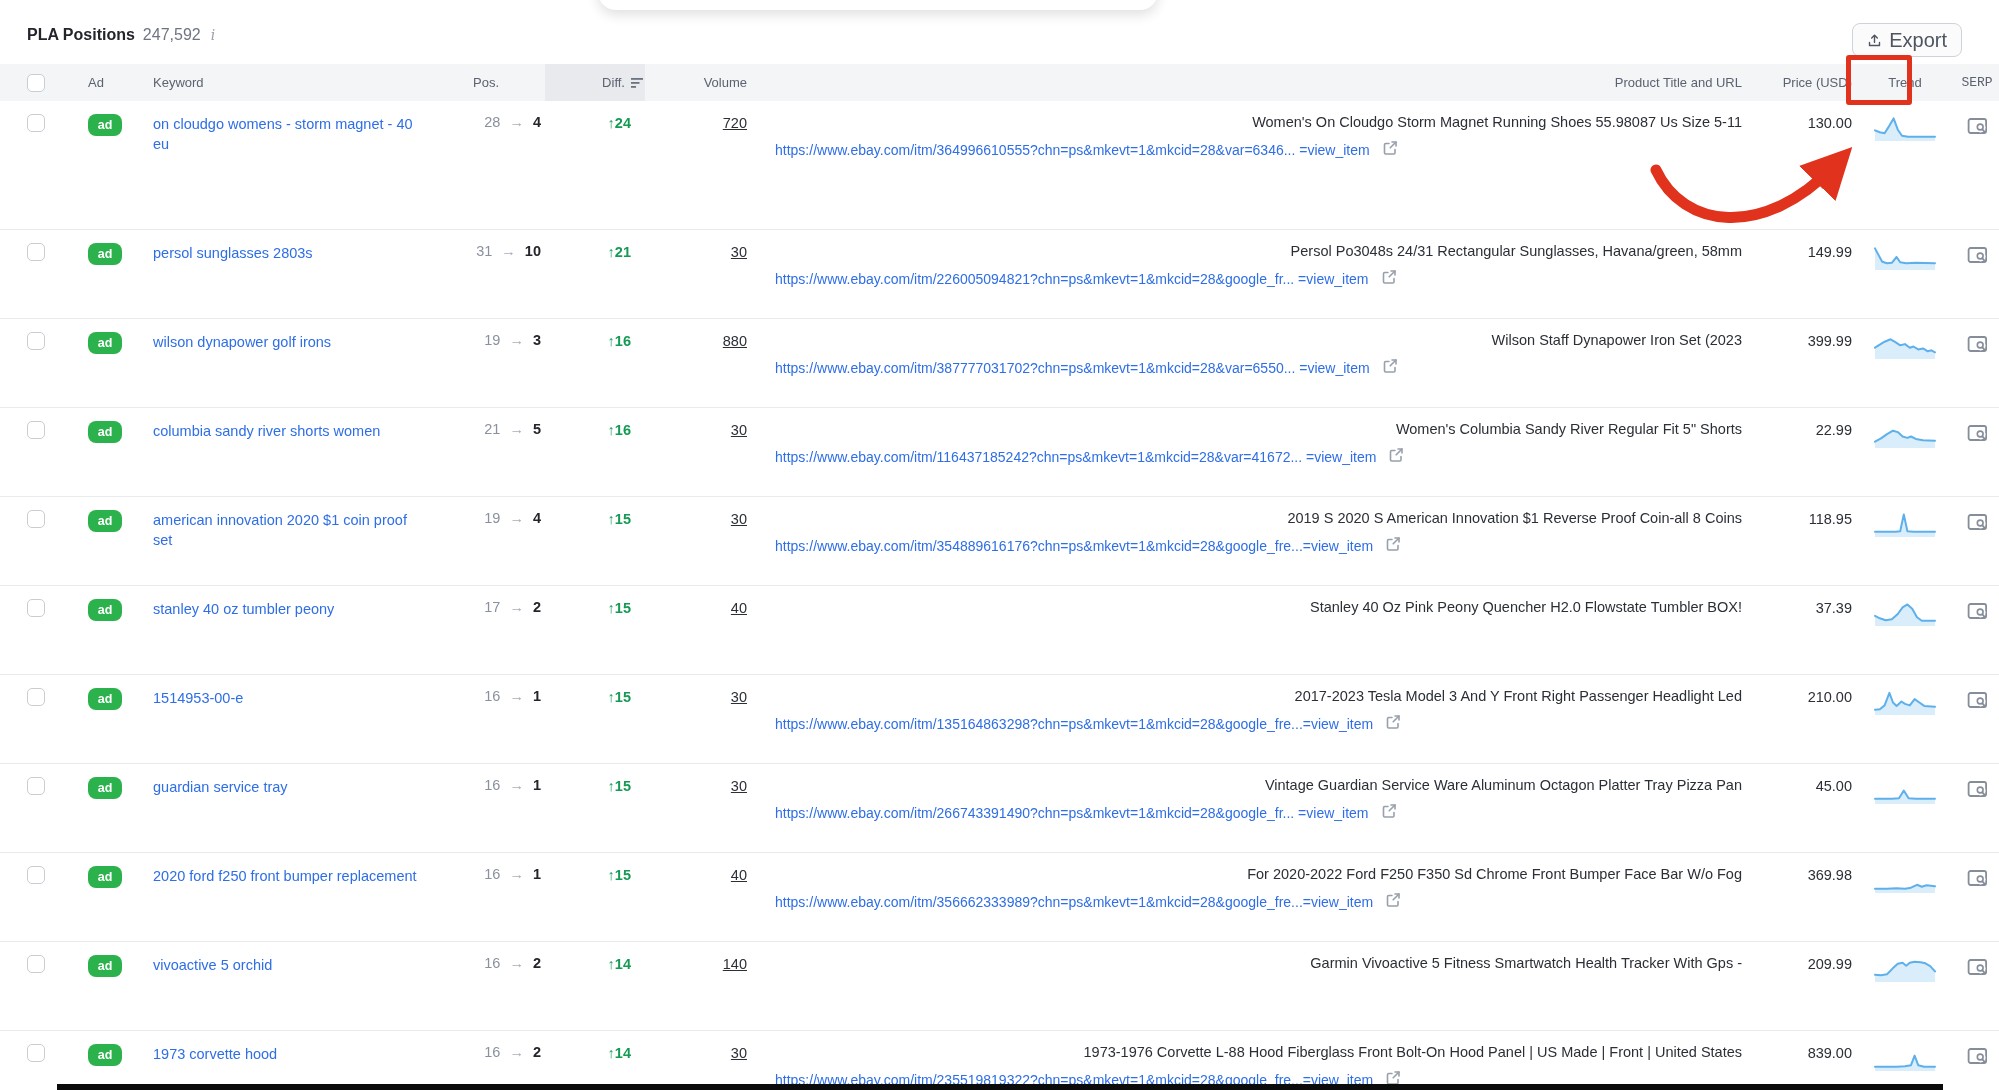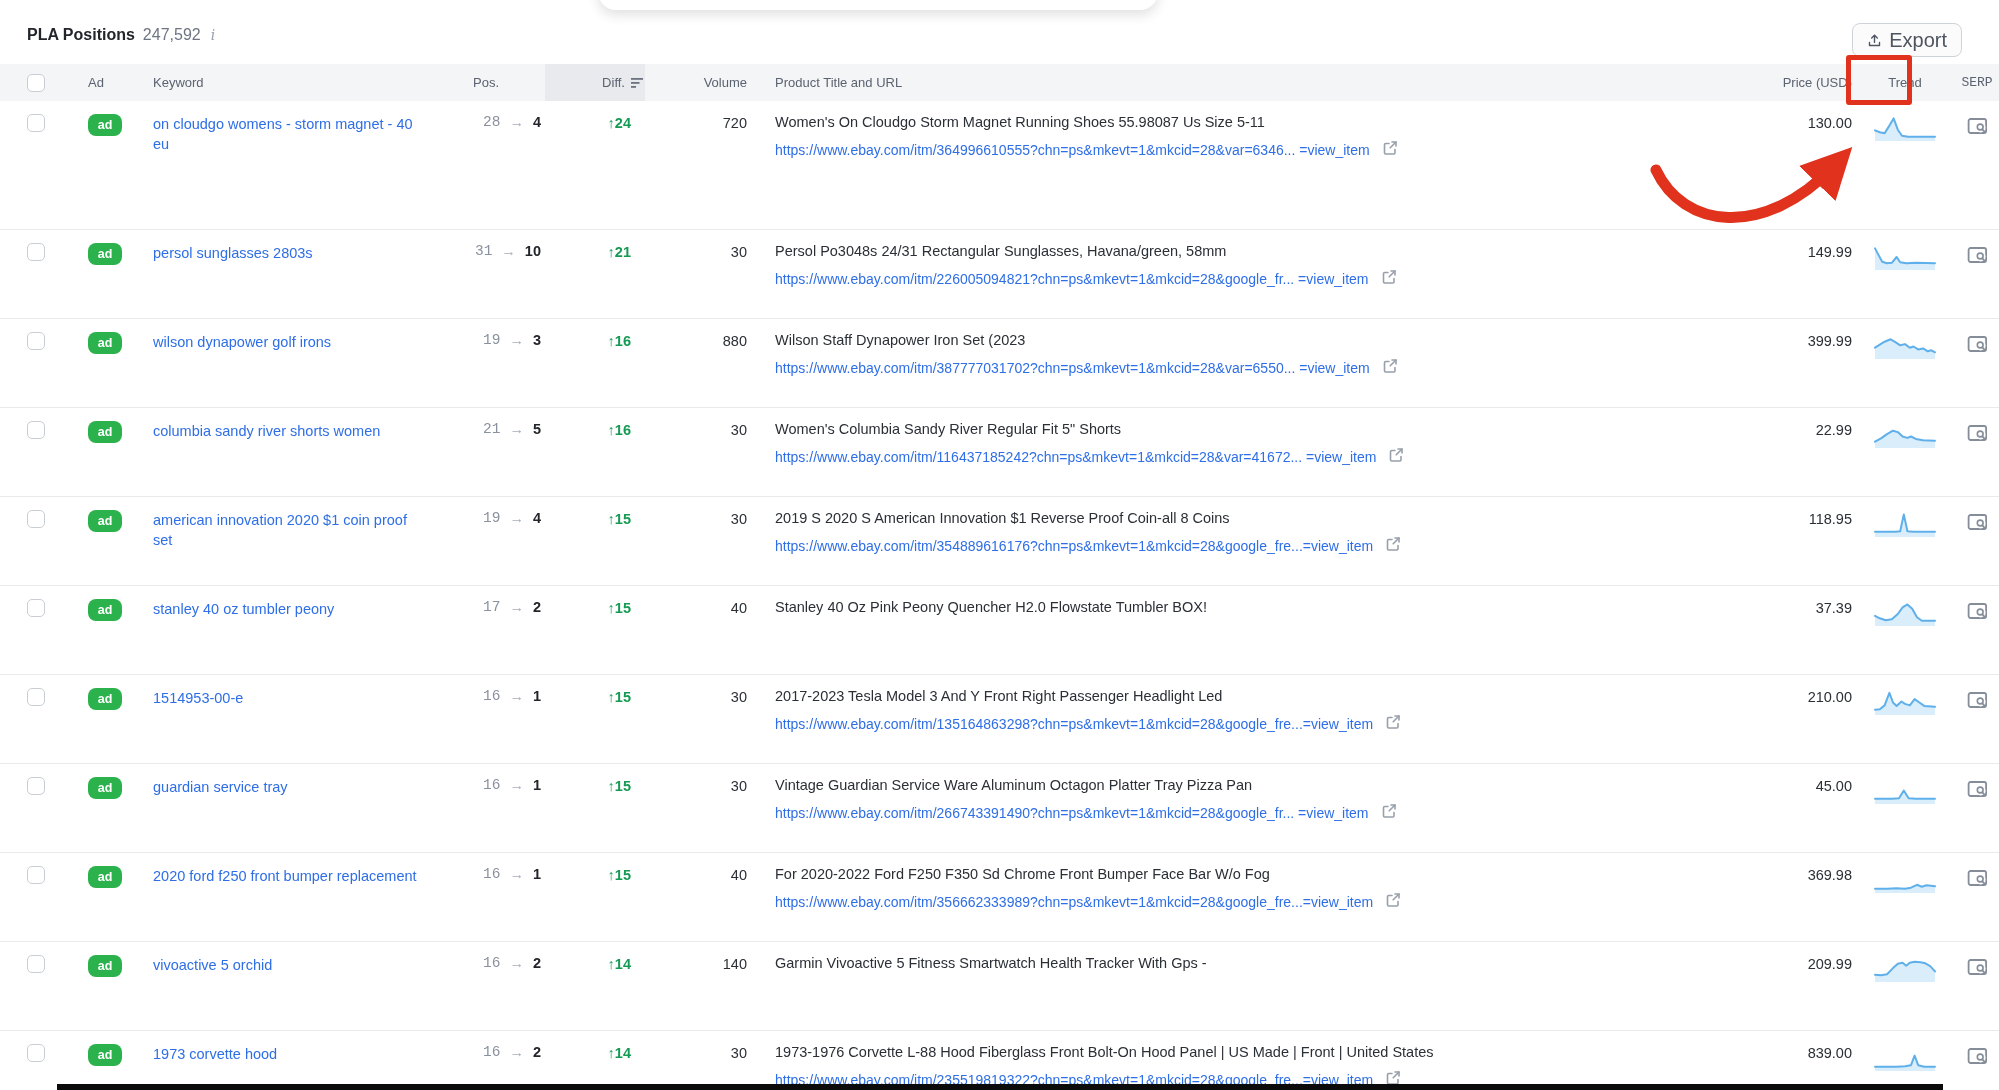--- a/index.html
+++ b/index.html
@@ -28,42 +28,42 @@
   .row.first{height:129px;}
   .row:last-child{border-bottom:none;}
 
   
   .c-check{width:26px;margin-left:27px;display:flex;justify-content:flex-start;}
   .c-ad{width:38px;margin-left:35px;}
   .c-kw{width:268px;margin-left:27px;}
   .c-pos{width:110px;margin-left:10px;display:flex;justify-content:flex-end;gap:9px;white-space:nowrap;}
   .c-diff{width:100px;margin-left:4px;text-align:right;padding-right:14px;}
   .c-vol{width:96px;margin-left:6px;text-align:right;}
-  .c-title{flex:1;margin-left:28px;min-width:0;}
+  .c-title{flex:1;margin-left:28px;min-width:0;text-align:right;}
   .c-price{width:110px;text-align:right;}
   .c-trend{width:64px;margin-left:21px;display:flex;justify-content:center;}
   .c-serp{width:44px;margin-left:18px;display:flex;justify-content:center;font-family:Liberation Mono, monospace;}
 
   .thead .c-check{align-items:center;}
   .thead .c-pos{justify-content:center;}
   .th-diff{width:100px;margin-left:4px;height:37px;background:#e8eaee;display:flex;align-items:center;justify-content:flex-end;gap:6px;}
   .thead .c-vol{padding-right:0;}
   .thead .c-trend,.thead .c-serp{justify-content:center;font-size:13px;}
 
   .checkbox{width:18px;height:18px;border:1.5px solid #c9cdd4;border-radius:5px;background:#fff;cursor:pointer;}
 
   .ad-badge{display:inline-flex;align-items:center;justify-content:center;width:34px;height:22px;border-radius:8px;
     background:#2bb24c;color:#fff;font-size:12.5px;font-weight:600;}
 
   .kw-link{font-size:14.5px;color:#2e6ee6;line-height:1.38;cursor:pointer;}
-  .pos-old{color:#8a919e;font-size:14.5px;font-family:Liberation Mono, monospace;}
+  .pos-old{color:#8a919e;font-size:14.5px;}
   .pos-arrow{color:#a8aeb8;font-size:14.5px;}
   .pos-new{color:#23252b;font-size:14.5px;font-weight:600;}
   .diff-up{color:#159a53;font-size:14.5px;font-weight:600;white-space:nowrap;}
-  .vol{font-size:14.5px;color:#2b2f36;}
+  .vol{font-size:14.5px;color:#2b2f36;text-decoration:underline;}
 
   .prod-title{font-size:14.5px;color:#2b2f36;white-space:nowrap;overflow:hidden;line-height:1.2;}
   .url-row{display:flex;align-items:center;gap:12px;margin-top:9px;}
   .url-link{font-size:14px;color:#2e6ee6;white-space:nowrap;cursor:pointer;}
   .ext-icon{flex:none;cursor:pointer;}
 
   .price{font-size:14.5px;color:#2b2f36;margin-top:2px;margin-left:40px;}
   .spark{margin-top:1px;}
   .serp-icon{margin-top:2px;cursor:pointer;}
 

